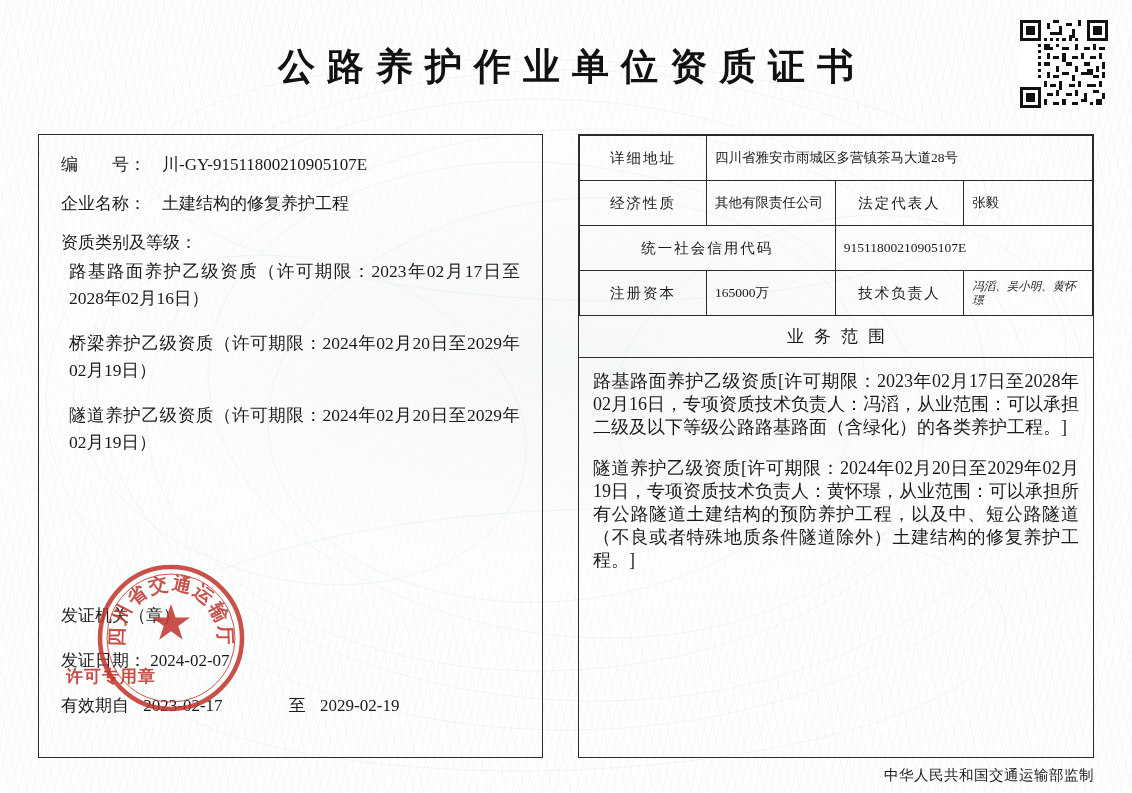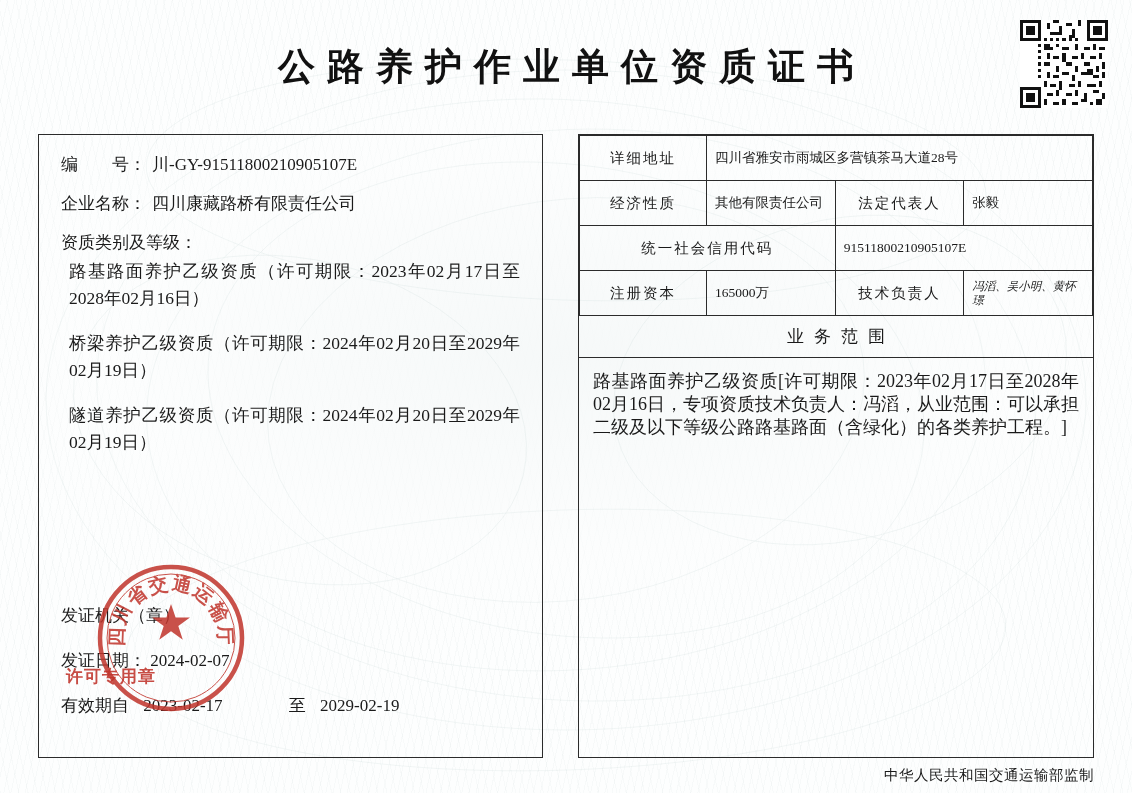--- a/index.html
+++ b/index.html
@@ -63,21 +63,21 @@
     box-sizing: border-box;
     padding: 18px 22px 0 22px;
   }
   .kv { display: flex; align-items: baseline; margin-bottom: 16px; }
   .kv .k {
     font-size: 17px;
     white-space: nowrap;
   }
   .kv .v {
     font-size: 17px;
-    margin-left: 6px;
+    margin-left: 16px;
   }
   .qual-head { font-size: 17px; margin: 6px 0 4px 0; }
   .qual-item {
     font-size: 17.5px;
     line-height: 27px;
     margin-bottom: 18px;
     padding-left: 8px;
     text-align: justify;
   }
   .bottom-block {
@@ -286,21 +286,21 @@
 
   <div class="left-panel">
 
     <div class="kv">
       <span class="k">编　　号：</span>
       <span class="v">川-GY-91511800210905107E</span>
     </div>
 
     <div class="kv">
       <span class="k">企业名称：</span>
-      <span class="v">四川康藏路桥有限责任公司</span>
+      <span class="v">土建结构的修复养护工程</span>
     </div>
 
     <div class="qual-head">资质类别及等级：</div>
 
     <div class="qual-item">路基路面养护乙级资质（许可期限：2023年02月17日至2028年02月16日）</div>
     <div class="qual-item">桥梁养护乙级资质（许可期限：2024年02月20日至2029年02月19日）</div>
     <div class="qual-item">隧道养护乙级资质（许可期限：2024年02月20日至2029年02月19日）</div>
 
     <div class="bottom-block">
       <div class="bl-row">
@@ -359,17 +359,18 @@
         <td class="lab">技术负责人</td>
         <td class="val-sm">冯滔、吴小明、黄怀璟</td>
       </tr>
     </tbody>
       </table>
 
     <div class="biz-head">业务范围</div>
 
     <div class="biz-body">
       <p class="biz-p">路基路面养护乙级资质[许可期限：2023年02月17日至2028年02月16日，专项资质技术负责人：冯滔，从业范围：可以承担二级及以下等级公路路基路面（含绿化）的各类养护工程。]</p>
+      <p class="biz-p">隧道养护乙级资质[许可期限：2024年02月20日至2029年02月19日，专项资质技术负责人：黄怀璟，从业范围：可以承担所有公路隧道土建结构的预防养护工程，以及中、短公路隧道（不良或者特殊地质条件隧道除外）土建结构的修复养护工程。]</p>
     </div>
   </div>
 
   <div class="footer">中华人民共和国交通运输部监制</div>
 </div>
 
 </body></html>

